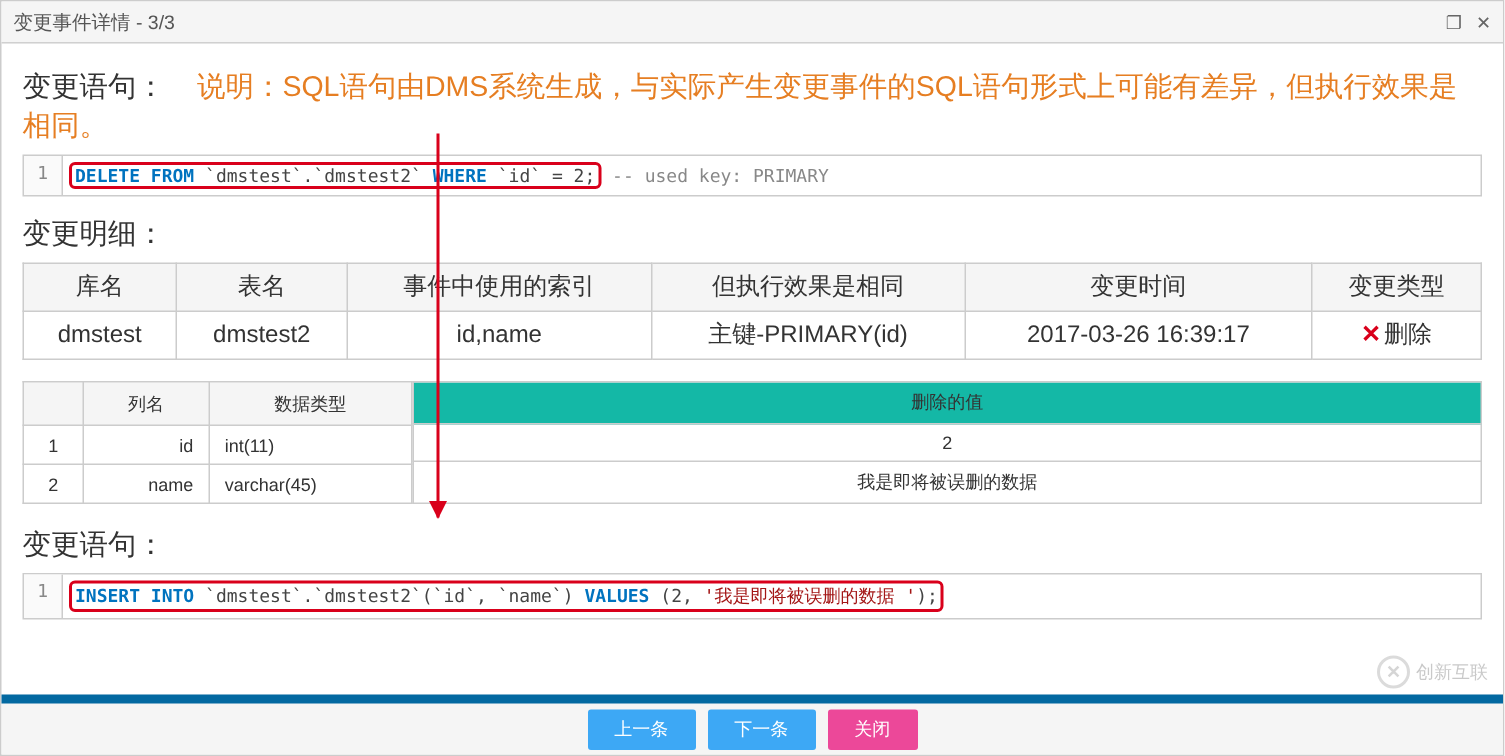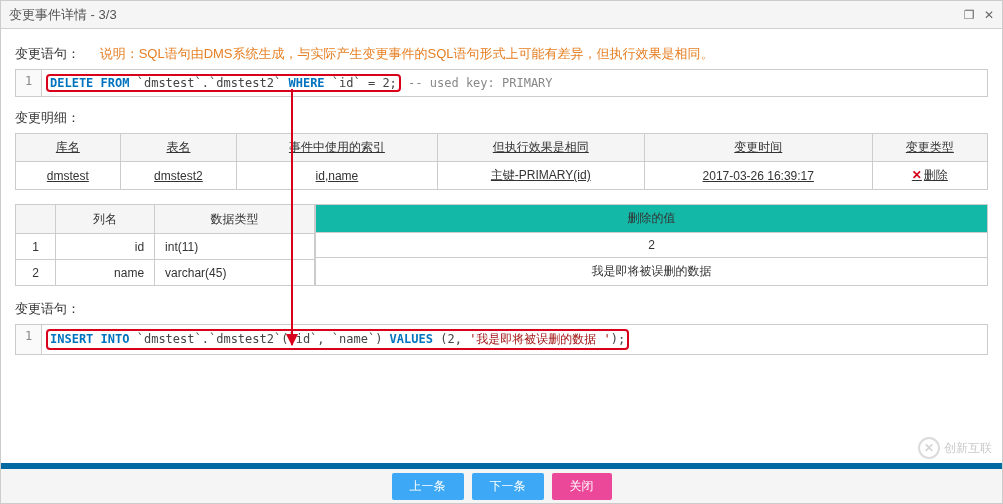--- a/index.html
+++ b/index.html
@@ -2,40 +2,40 @@
 <html><head>
 <meta charset="utf-8">
 <style>
   * { box-sizing: border-box; margin: 0; padding: 0; }
   body { font-family: "Microsoft YaHei", Arial, sans-serif; font-size: 12px; color: #333; background: #fff; }
   .window { width: 1003px; height: 504px; border: 1px solid #ccc; position: relative; }
   .titlebar { height: 28px; line-height: 28px; padding: 0 8px; border-bottom: 1px solid #d0d0d0; background: #f5f5f5; display: flex; justify-content: space-between; align-items: center; }
   .titlebar .title { font-size: 13px; color: #555; }
   .titlebar .ctrls span { margin-left: 6px; color: #666; cursor: pointer; }
   .body { padding: 10px 14px; }
-  .row-label { margin: 6px 0; font-size: 13px; }
+  .row-label { margin: 6px 0; font-size: 19px; }
   .row-label .lbl { color: #333; }
   .row-label .note { color: #e67e22; margin-left: 16px; }
   .codebox { border: 1px solid #ccc; display: flex; margin: 6px 0 12px 0; font-family: Menlo, Consolas, monospace; font-size: 12px; position: relative; }
   .codebox .ln { width: 26px; text-align: center; background: #fafafa; border-right: 1px solid #ccc; color: #888; padding: 4px 0; }
   .codebox .code { padding: 4px 6px; white-space: nowrap; }
   .kw { color: #0073bf; font-weight: bold; }
   .ident { color: #444; }
   .str { color: #a31515; }
   .cmt { color: #888; }
   .hl-red { border: 2px solid #d9001b; border-radius: 4px; display: inline-block; padding: 0 2px; margin-left: -2px; }
   table.grid { width: 100%; border-collapse: collapse; margin-top: 4px; }
-  table.grid th, table.grid td { border: 1px solid #ccc; padding: 5px 8px; text-align: center; font-size: 12px; background: #fff; text-decoration: underline; }
+  table.grid th, table.grid td { border: 1px solid #ccc; padding: 5px 8px; text-align: center; font-size: 16px; background: #fff; }
   table.grid th { background: #f5f5f5; font-weight: normal; color: #333; }
   .x-del { color: #d9001b; font-weight: bold; margin-right: 2px; }
   .detail-wrap { display: flex; margin-top: 14px; gap: 0; }
   .detail-wrap table { border-collapse: collapse; }
   .detail-wrap th, .detail-wrap td { border: 1px solid #ccc; padding: 5px 10px; text-align: center; font-size: 12px; }
   .detail-wrap th { background: #f5f5f5; font-weight: normal; }
-  .tbl-left { width: 300px; }
+  .tbl-left { width: 260px; }
   .tbl-right { flex: 1; }
   .tbl-right th { background: #14b8a6; }
   .footer { position: absolute; bottom: 0; left: 0; right: 0; height: 40px; background: #f5f5f5; border-top: 6px solid #0369a1; display: flex; justify-content: center; align-items: center; gap: 8px; }
   .btn { padding: 5px 18px; border-radius: 2px; font-size: 12px; cursor: pointer; border: none; }
   .btn-primary { background: #3da8f5; color: #fff; }
   .btn-default { background: #ec4899; color: #fff; }
   .watermark { position: absolute; right: 10px; bottom: 44px; opacity: 0.35; display: flex; align-items: center; gap: 4px; font-size: 12px; color: #666; }
   .watermark .logo { width: 22px; height: 22px; border: 2px solid #999; border-radius: 50%; display: flex; align-items: center; justify-content: center; font-weight: bold; color: #888; }
   .arrow { position: absolute; left: 290px; top: 88px; width: 2px; height: 256px; background: #d9001b; }
   .arrow::after { content: ""; position: absolute; bottom: -1px; left: -5px; border-left: 6px solid transparent; border-right: 6px solid transparent; border-top: 12px solid #d9001b; }

